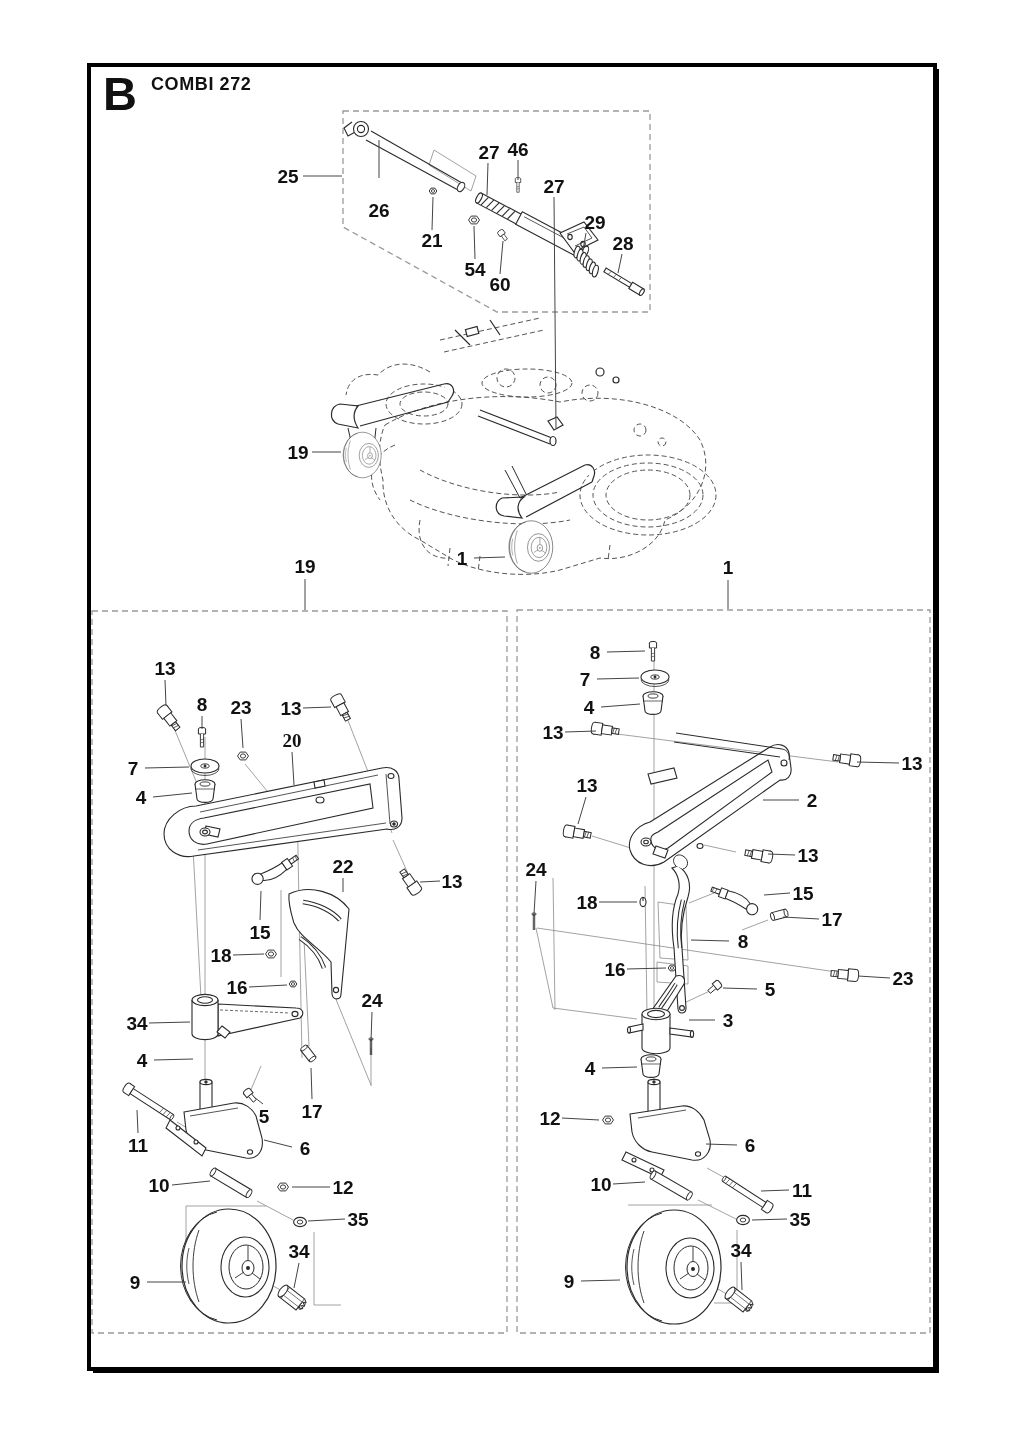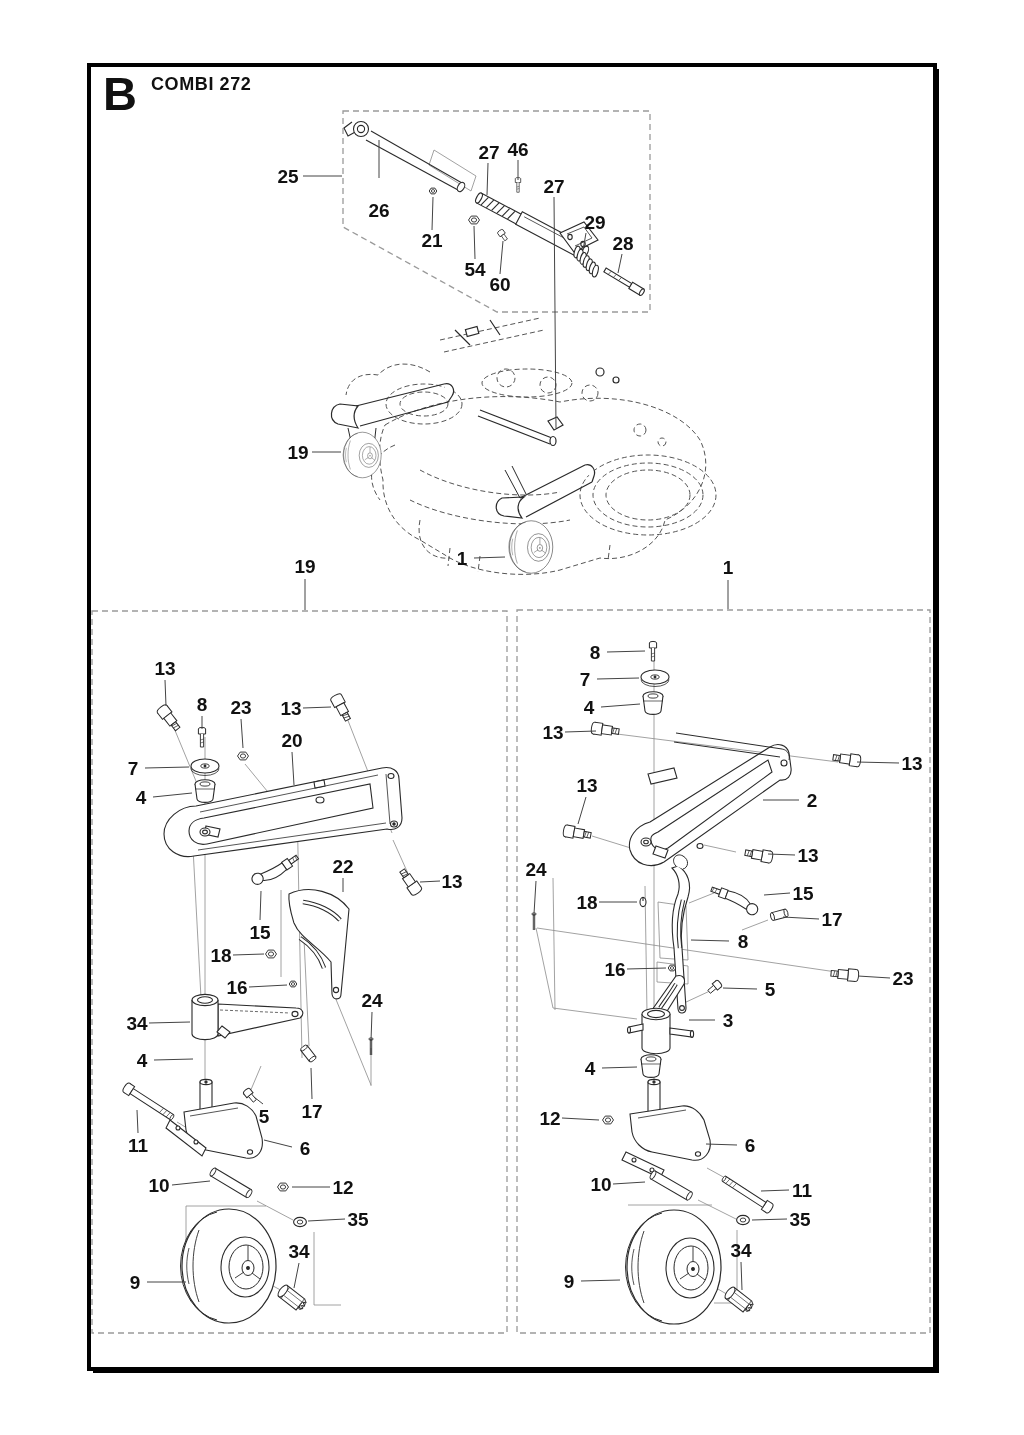--- a/index.html
+++ b/index.html
@@ -497,21 +497,21 @@
       <span class="callout" style="left: 587px; top: 222px; margin-left: 8px;">29</span>
       <span class="callout" style="left: 623px; top: 243px;">28</span>
       <span class="callout" style="left: 298px; top: 452px;">19</span>
       <span class="callout" style="left: 462px; top: 558px;">1</span>
       <span class="callout" style="left: 305px; top: 566px;">19</span>
       <span class="callout" style="left: 728px; top: 567px;">1</span>
       <span class="callout" style="left: 165px; top: 668px;">13</span>
       <span class="callout" style="left: 202px; top: 704px;">8</span>
       <span class="callout" style="left: 241px; top: 707px;">23</span>
       <span class="callout" style="left: 291px; top: 708px;">13</span>
-      <span class="callout" style="left: 292px; top: 740px;">20</span>
+      <span class="callout" style="left: 292px; top: 740px; font-family: Liberation Serif, serif;">20</span>
       <span class="callout" style="left: 133px; top: 768px;">7</span>
       <span class="callout" style="left: 141px; top: 797px;">4</span>
       <span class="callout" style="left: 452px; top: 881px;">13</span>
       <span class="callout" style="left: 343px; top: 866px;">22</span>
       <span class="callout" style="left: 260px; top: 932px;">15</span>
       <span class="callout" style="left: 221px; top: 955px;">18</span>
       <span class="callout" style="left: 237px; top: 987px;">16</span>
       <span class="callout" style="left: 372px; top: 1000px;">24</span>
       <span class="callout" style="left: 137px; top: 1023px;">34</span>
       <span class="callout" style="left: 142px; top: 1060px;">4</span>

